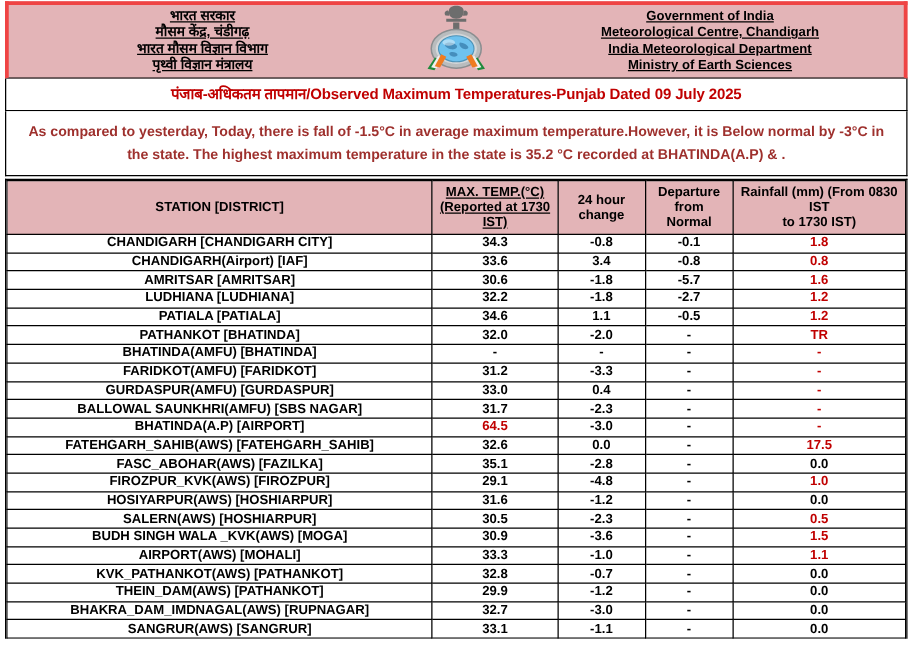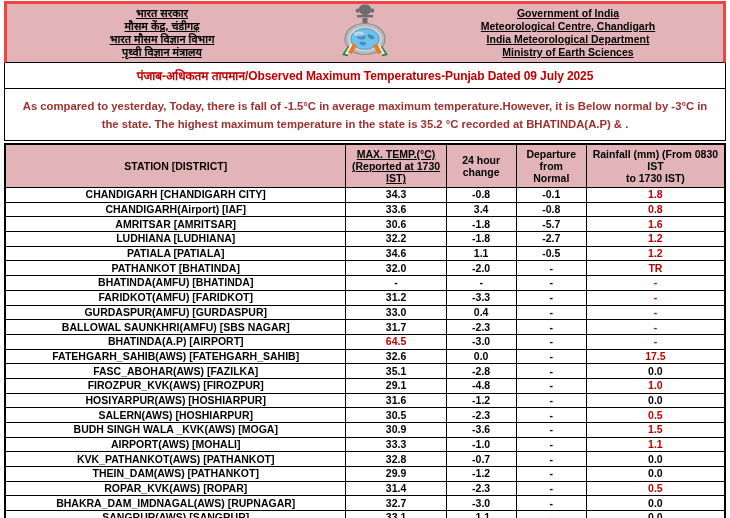--- a/index.html
+++ b/index.html
@@ -355,27 +355,20 @@
             <td>0.0</td>
           </tr>
           <tr>
             <td>THEIN_DAM(AWS)  [PATHANKOT]</td>
             <td>29.9</td>
             <td>-1.2</td>
             <td>-</td>
             <td>0.0</td>
           </tr>
           <tr>
-            <td>ROPAR_KVK(AWS)  [ROPAR]</td>
-            <td>31.4</td>
-            <td>-2.3</td>
-            <td>-</td>
-            <td class="rain-red">0.5</td>
-          </tr>
-          <tr>
             <td>BHAKRA_DAM_IMDNAGAL(AWS)  [RUPNAGAR]</td>
             <td>32.7</td>
             <td>-3.0</td>
             <td>-</td>
             <td>0.0</td>
           </tr>
           <tr>
             <td>SANGRUR(AWS)  [SANGRUR]</td>
             <td>33.1</td>
             <td>-1.1</td>

